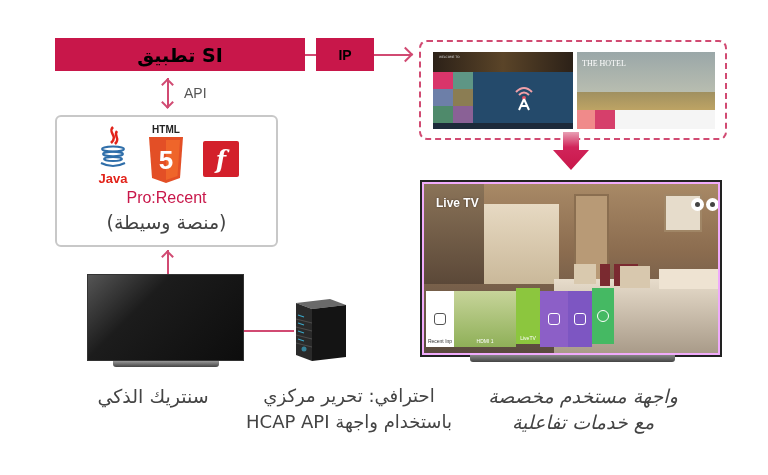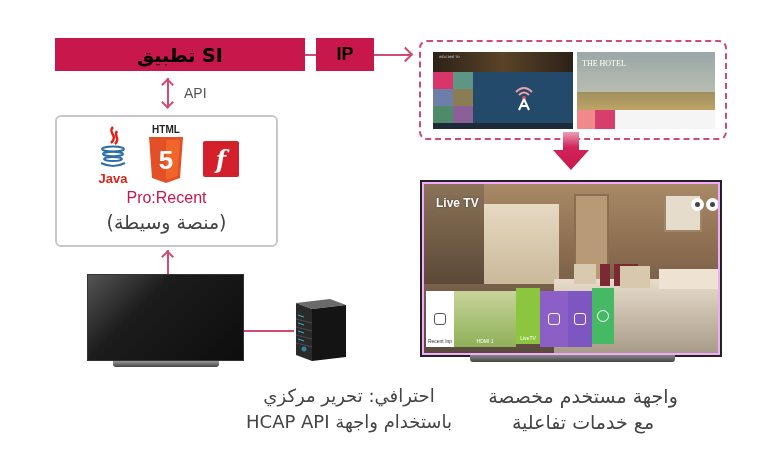--- a/index.html
+++ b/index.html
@@ -8,21 +8,21 @@
 
     .abs { position: absolute; }
 
     
     .pill {
       position: absolute; background: #c8174a; color: #000000;
       border-radius: 0; display: flex; align-items: center; justify-content: center;
       font-weight: bold;
     }
     #si-app { left: 55px; top: 38px; width: 250px; height: 33px; font-size: 19px; }
-    #ip-box { left: 316px; top: 38px; width: 58px; height: 33px; font-size: 18px; font-family: "Liberation Sans", sans-serif; }
+    #ip-box { left: 316px; top: 38px; width: 58px; height: 33px; font-size: 14px; font-family: "Liberation Sans", sans-serif; }
 
     .hline { position: absolute; height: 2px; background: #d14a72; }
     .vline { position: absolute; width: 2px; background: #d14a72; }
 
     .chev-right {
       position: absolute; width: 11px; height: 11px;
       border-top: 2px solid #d14a72; border-right: 2px solid #d14a72;
       transform: rotate(45deg);
     }
     .chev-up {
@@ -80,21 +80,21 @@
     
     #small-tv { position: absolute; left: 87px; top: 274px; width: 157px; height: 87px; background: linear-gradient(135deg, #555 0%, #1c1c1c 35%, #0d0d0d 100%); border: 1px solid #333; }
     #small-tv-stand { position: absolute; left: 113px; top: 361px; width: 106px; height: 6px; background: linear-gradient(#999, #444); border-radius: 0 0 3px 3px; }
 
     #server { position: absolute; left: 292px; top: 295px; width: 58px; height: 67px; }
 
     
     .caption { position: absolute; text-align: center; font-size: 19px; color: #444; line-height: 26px; direction: rtl; }
     #cap-tv { left: 78px; top: 383px; width: 150px; }
     #cap-server { left: 238px; top: 383px; width: 222px; font-size: 18px; }
-    #cap-ui { left: 463px; top: 383px; width: 240px; }
+    #cap-ui { left: 463px; top: 383px; width: 240px; font-style: italic; }
   </style>
 </head>
 <body>
 
 <div id="si-app" class="pill">
   <span>تطبيق SI</span>
 </div>
 
 <div class="hline" style="left:305px; top:54px; width:11px;"></div>
 
@@ -235,20 +235,21 @@
       <div class="tile-ico"></div>
     </div>
     <div class="launcher-tile" style="left:168px;width:22px;background:#45b963;bottom:9px;">
       <div class="tile-ico" style="border-radius:50%;"></div>
     </div>
   </div>
 </div>
 <div id="big-tv-stand"></div>
 
 <div id="cap-tv" class="caption">
+  <div>سنتريك الذكي</div>
 </div>
 <div id="cap-server" class="caption">
   <div>احترافي: تحرير مركزي</div>
   <div>باستخدام واجهة HCAP API</div>
 </div>
 <div id="cap-ui" class="caption">
   <div>واجهة مستخدم مخصصة</div>
   <div>مع خدمات تفاعلية</div>
 </div>
 

